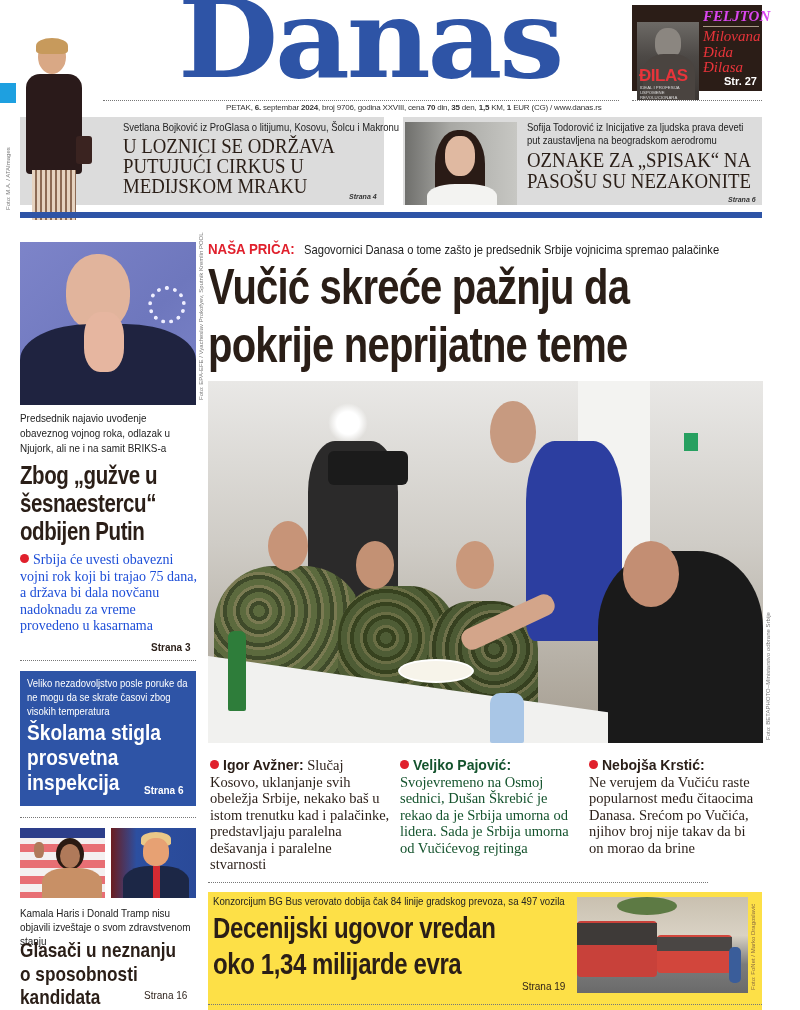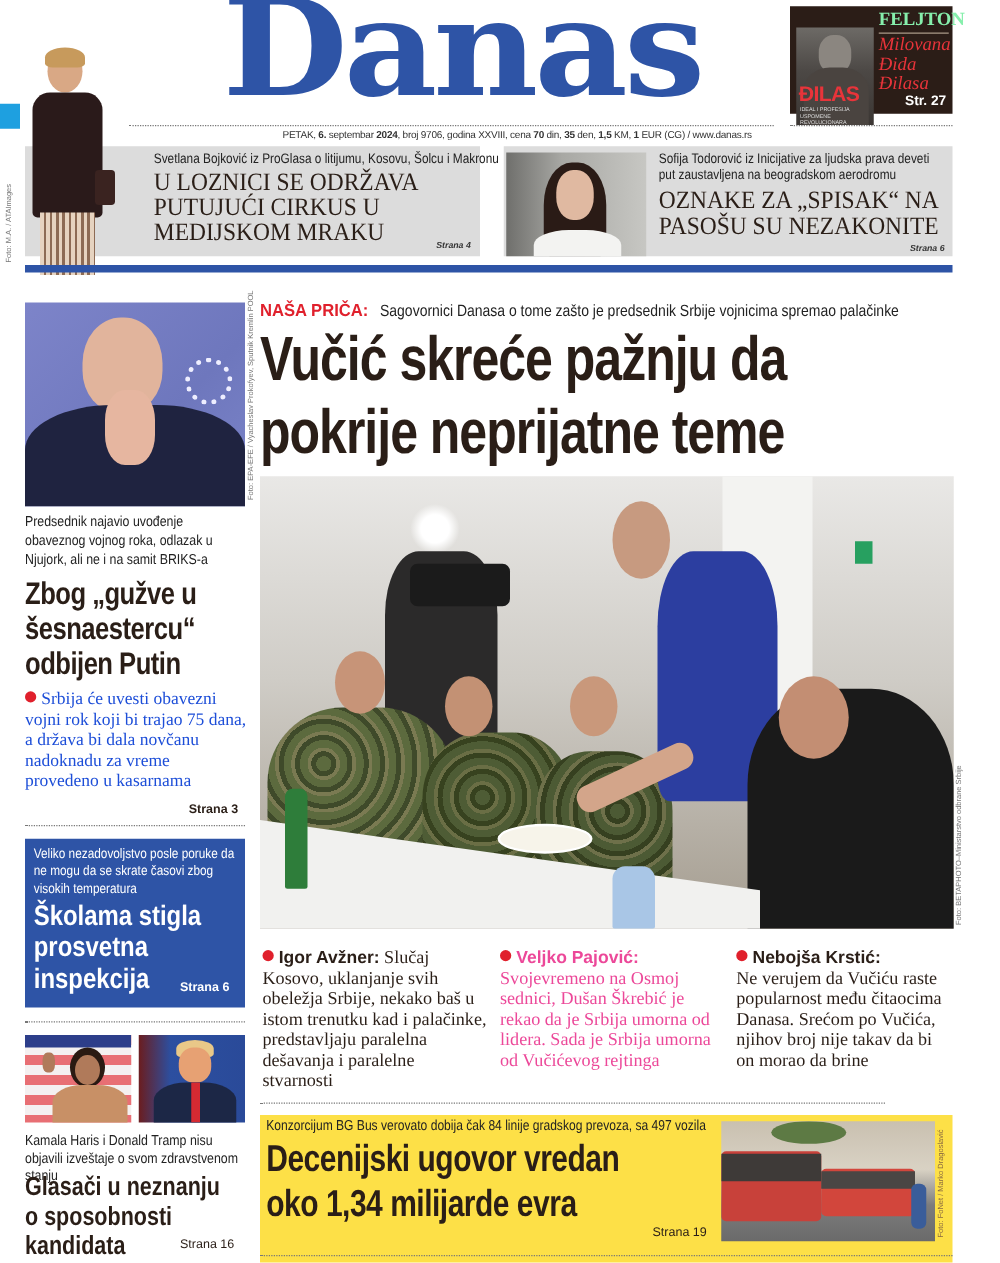--- a/index.html
+++ b/index.html
@@ -24,21 +24,21 @@
   <span>PETAK</span>, <b>6.</b> <span>septembar</span> <b>2024</b>, <span>broj 9706</span>, <span>godina XXVIII</span>, <span>cena</span> <b>70</b> <span>din</span>, <b>35</b> <span>den</span>, <b>1,5</b> <span>KM</span>, <b>1</b> <span>EUR (CG)</span> <span>/ www.danas.rs</span>
 </div>
 
 <div class="abs" style="left:632px;top:5px;width:130px;height:86px;background:#2b1d17">
   <div class="abs photo" style="left:5px;top:17px;width:62px;height:78px;background:linear-gradient(180deg,#6d6a66 0%,#4c4845 45%,#3b3633 100%)">
     <div class="abs" style="left:18px;top:6px;width:26px;height:30px;border-radius:45% 45% 40% 40%;background:#8b8680"></div>
     <div class="abs" style="left:6px;top:32px;width:52px;height:46px;border-radius:40% 40% 0 0;background:#4a4440"></div>
     <div class="abs" style="left:2px;top:44px;font-size:17px;font-weight:bold;color:#e8343a;letter-spacing:-0.5px">ĐILAS</div>
     <div class="abs" style="left:3px;top:63px;width:58px;font-size:4.3px;color:#ddd;line-height:5px">IDEAL I PROFESIJA USPOMENE REVOLUCIONARA</div>
   </div>
-  <div class="abs serif" style="left:71px;top:3px;font-size:15px;font-weight:bold;color:#86efac">FELJTON</div>
+  <div class="abs serif" style="left:71px;top:3px;font-size:15px;font-weight:bold;font-style:italic;color:#d946ef">FELJTON</div>
   <div class="abs" style="left:71px;top:21px;width:56px;height:1px;background:#a98"></div>
   <div class="abs serif" style="left:71px;top:24px;font-size:15px;font-style:italic;color:#e8343a;line-height:15.5px">
     <div>Milovana</div>
     <div>Đida</div>
     <div>Đilasa</div>
   </div>
   <div class="abs" style="right:5px;top:70px;font-size:11px;font-weight:bold;color:#fff">Str. 27</div>
 </div>
 <div class="abs dots" style="left:632px;top:100px;width:130px"></div>
 
@@ -150,21 +150,21 @@
   <div class="abs" style="left:0;top:275px;width:400px;height:100px;background:#f1f1ef;transform:skewY(8deg);transform-origin:left top"></div>
   <div class="abs" style="left:20px;top:250px;width:18px;height:80px;border-radius:6px 6px 2px 2px;background:#2e7d3a"></div>
   <div class="abs" style="left:282px;top:312px;width:34px;height:50px;border-radius:10px 10px 2px 2px;background:#a9c6e6"></div>
   <div class="abs" style="left:476px;top:52px;width:14px;height:18px;background:#27a060"></div>
 </div>
 <div class="credit" style="left:765px;top:620px;height:120px">Foto: BETAPHOTO–Ministarstvo odbrane Srbije</div>
 
 <div class="abs serif" style="left:210px;top:757px;width:180px;font-size:14.5px;line-height:16.5px;color:#2a1e17">
   <span class="red-dot"></span><b style="font-family:'Liberation Sans',sans-serif;font-size:14px">Igor Avžner:</b> <span>Slučaj Kosovo, uklanjanje svih obeležja Srbije, nekako baš u istom trenutku kad i palačinke, predstavljaju paralelna dešavanja i paralelne stvarnosti</span>
 </div>
-<div class="abs serif" style="left:400px;top:757px;width:180px;font-size:14.5px;line-height:16.5px;color:#ec4899">
+<div class="abs serif" style="left:400px;top:757px;width:180px;font-size:14.5px;line-height:16.5px;color:#14532d">
   <span class="red-dot"></span><b style="font-family:'Liberation Sans',sans-serif;font-size:14px">Veljko Pajović:</b><br><span>Svojevremeno na Osmoj sednici, Dušan Škrebić je rekao  da je Srbija umorna od lidera. Sada je Srbija umorna od Vučićevog rejtinga</span>
 </div>
 <div class="abs serif" style="left:589px;top:757px;width:170px;font-size:14.5px;line-height:16.5px;color:#2a1e17">
   <span class="red-dot"></span><b style="font-family:'Liberation Sans',sans-serif;font-size:14px">Nebojša Krstić:</b><br><span>Ne verujem da Vučiću raste popularnost među čitaocima Danasa. Srećom po Vučića, njihov broj nije takav da bi on morao da brine</span>
 </div>
 <div class="abs dots" style="left:208px;top:882px;width:500px"></div>
 <div class="abs" style="left:716px;top:916px;font-size:10px;font-weight:bold;color:#2a1e17">Strana 7</div>
 
 <div class="abs" style="left:208px;top:892px;width:554px;height:121px;background:#fde047">
   <div class="abs" style="left:5px;top:3px;white-space:nowrap;font-size:11.5px;color:#222;transform:scaleX(0.84);transform-origin:left top">Konzorcijum BG Bus verovato dobija čak 84 linije gradskog prevoza, sa 497 vozila</div>

